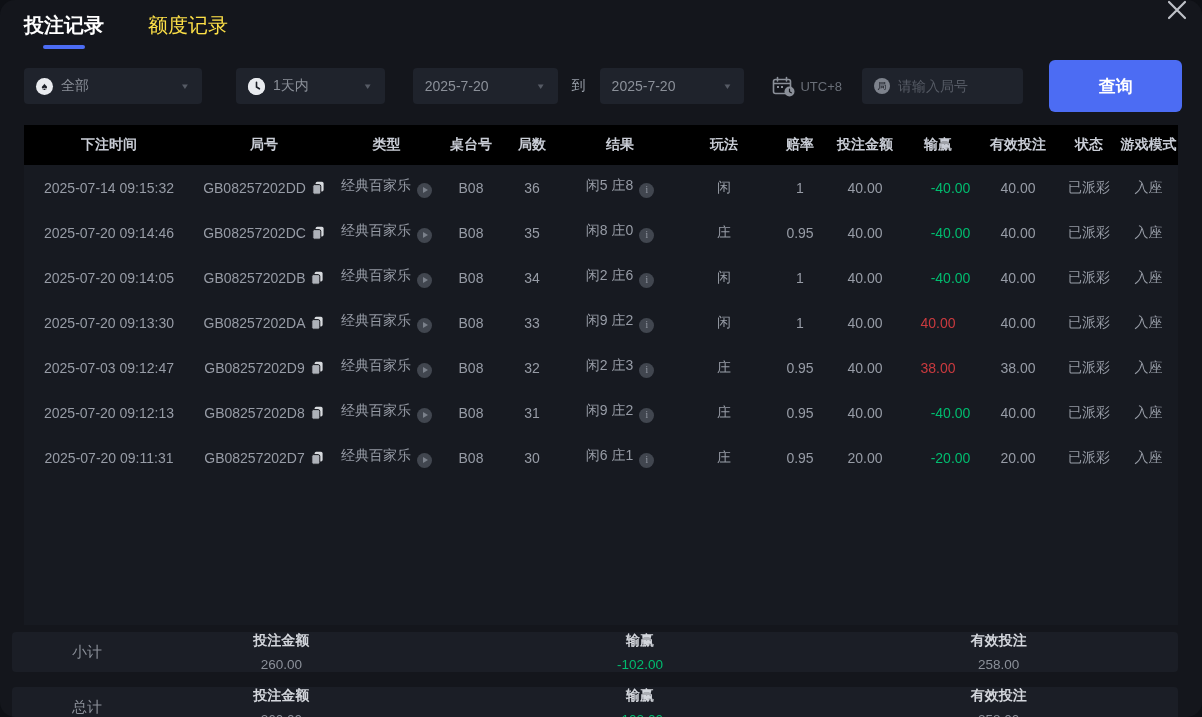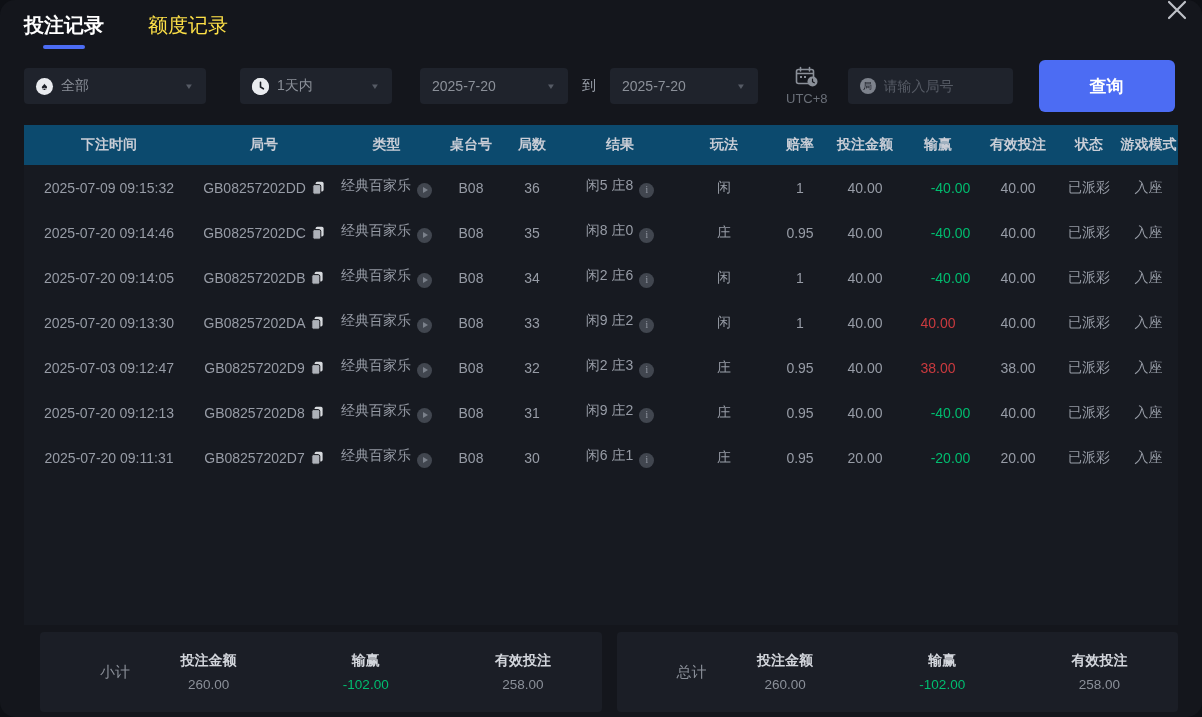--- a/index.html
+++ b/index.html
@@ -27,54 +27,54 @@
   .sel-game { width:182px; }
   .sel-time { width:152px; margin-left:34px; }
   .sel-date1 { width:148px; margin-left:28px; }
   .sel-date2 { width:148px; }
   .to-label { margin:0 14px; font-size:14px; color:#9aa0aa; }
   .chev { margin-left:auto; font-size:10px; color:#565b65; transform:scaleY(.8); }
   .icon-circle { width:17px; height:17px; border-radius:50%; background:#e9ebef;
     display:inline-flex; align-items:center; justify-content:center;
     margin-right:8px; flex:none; }
   .icon-circle.spade { color:#1b1e26; font-size:11px; line-height:1; }
-  .tz { display:flex; align-items:center; margin-left:28px; gap:4px;flex-direction:column; }
+  .tz { display:flex; align-items:center; margin-left:28px; gap:4px; }
   .tz-text { font-size:13px; color:#6a6f78; }
   .round-input { width:165px; margin-left:20px; }
   .round-input .badge { width:16px; height:16px; border-radius:50%; background:#7d828c;
     color:#1b1e26; font-size:9px; display:inline-flex; align-items:center;
     justify-content:center; margin-right:8px; flex:none; }
   .round-input input { background:transparent; border:none; outline:none; width:100%;
     font-size:14px; color:#f0abfc; font-family:inherit; }
   .round-input input::placeholder { color:#565b65; }
   .query-btn { margin-left:26px; width:136px; height:52px; border:none; border-radius:6px;
     background:var(--accent,#4c6cf3); color:#fff; font-size:17px; font-weight:bold;
     font-family:inherit; cursor:pointer; }
   
   .table-wrap { position:absolute; left:24px; right:24px; top:125px; height:500px;
     background:#171a21; }
   table { width:100%; border-collapse:collapse; table-layout:fixed; }
-  thead tr { background:#0c4a6e; height:40px; }
+  thead tr { background:#000000; height:40px; }
   th { font-size:14px; font-weight:bold; color:#c9cdd6; text-align:center; }
   tbody tr { height:45px; }
   td { font-size:14px; color:#979ca6; text-align:center; vertical-align:middle;
     white-space:nowrap; }
   td .green { color:var(--green,#00bc6f);margin-left:25px; }
   td .red { color:var(--red,#ca3a3f); }
   .copy-svg { vertical-align:-2px; margin-left:6px; cursor:pointer; }
   .mini-circle { display:inline-flex; width:15px; height:15px; border-radius:50%;
     background:#41464f; align-items:center; justify-content:center; margin-left:6px;
     vertical-align:-3px; cursor:pointer; }
   .mini-circle.info { color:#959aa4; font-size:9.5px; font-family:"Liberation Serif",serif; }
   .play-tri { width:0; height:0; border-left:5px solid #7b818b;
     border-top:3.5px solid transparent; border-bottom:3.5px solid transparent;
     margin-left:1px; }
   
-  .summaries { position:absolute; left:40px; right:24px; top:632px; height:80px;
-    display:flex; gap:15px; }
+  .summaries { position:absolute; left:12px; right:24px; top:632px; height:80px;
+    display:flex; gap:15px;flex-direction:column; }
   .summary { flex:1; background:#1b1e26; border-radius:4px; display:flex;
     align-items:center; }
   .sum-label { padding-left:60px; font-size:15px; color:#8b9099; flex:none; }
   .stat { flex:1; text-align:center; }
   .stat-label { font-size:14px; font-weight:bold; color:#d3d6dc; margin-bottom:7px; }
   .stat-value { font-size:13.5px; color:#8b9099; }
   .stat-value.green { color:var(--green,#00bc6f); }
 </style>
 </head>
 <body>
@@ -171,21 +171,21 @@
             <th>赔率</th>
             <th>投注金额</th>
             <th>输赢</th>
             <th>有效投注</th>
             <th>状态</th>
             <th>游戏模式</th>
           </tr>
         </thead>
       <tbody id="table-body">
           <tr>
-            <td><span>2025-07-09 09:15:32</span></td>
+            <td><span>2025-07-14 09:15:32</span></td>
             <td><span>GB08257202DD</span><svg class="copy-svg" width="13" height="14" viewBox="0 0 13 14">
                 <rect x="3.6" y="0.8" width="8" height="9.6" rx="1.6" fill="#d7dade"></rect>
                 <rect x="0.8" y="3.6" width="8" height="9.6" rx="1.6" fill="#aeb2b9" stroke="#14161c" stroke-width="1"></rect>
               </svg></td>
             <td><span>经典百家乐</span><span class="mini-circle">
                 <span class="play-tri"></span>
               </span></td>
             <td><span>B08</span></td>
             <td><span>36</span></td>
             <td><span>闲5 庄8</span><span class="mini-circle info">i</span></td>

